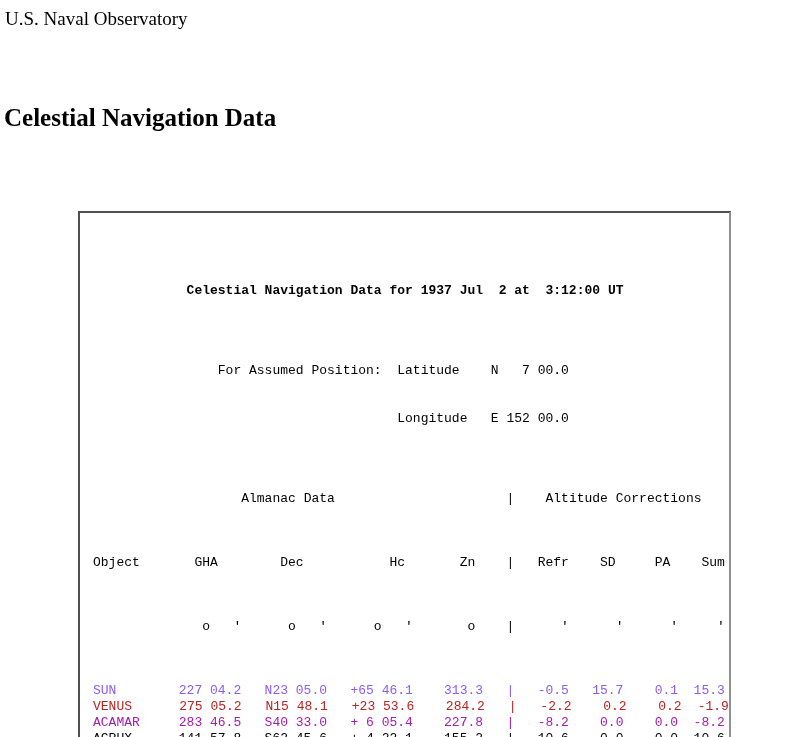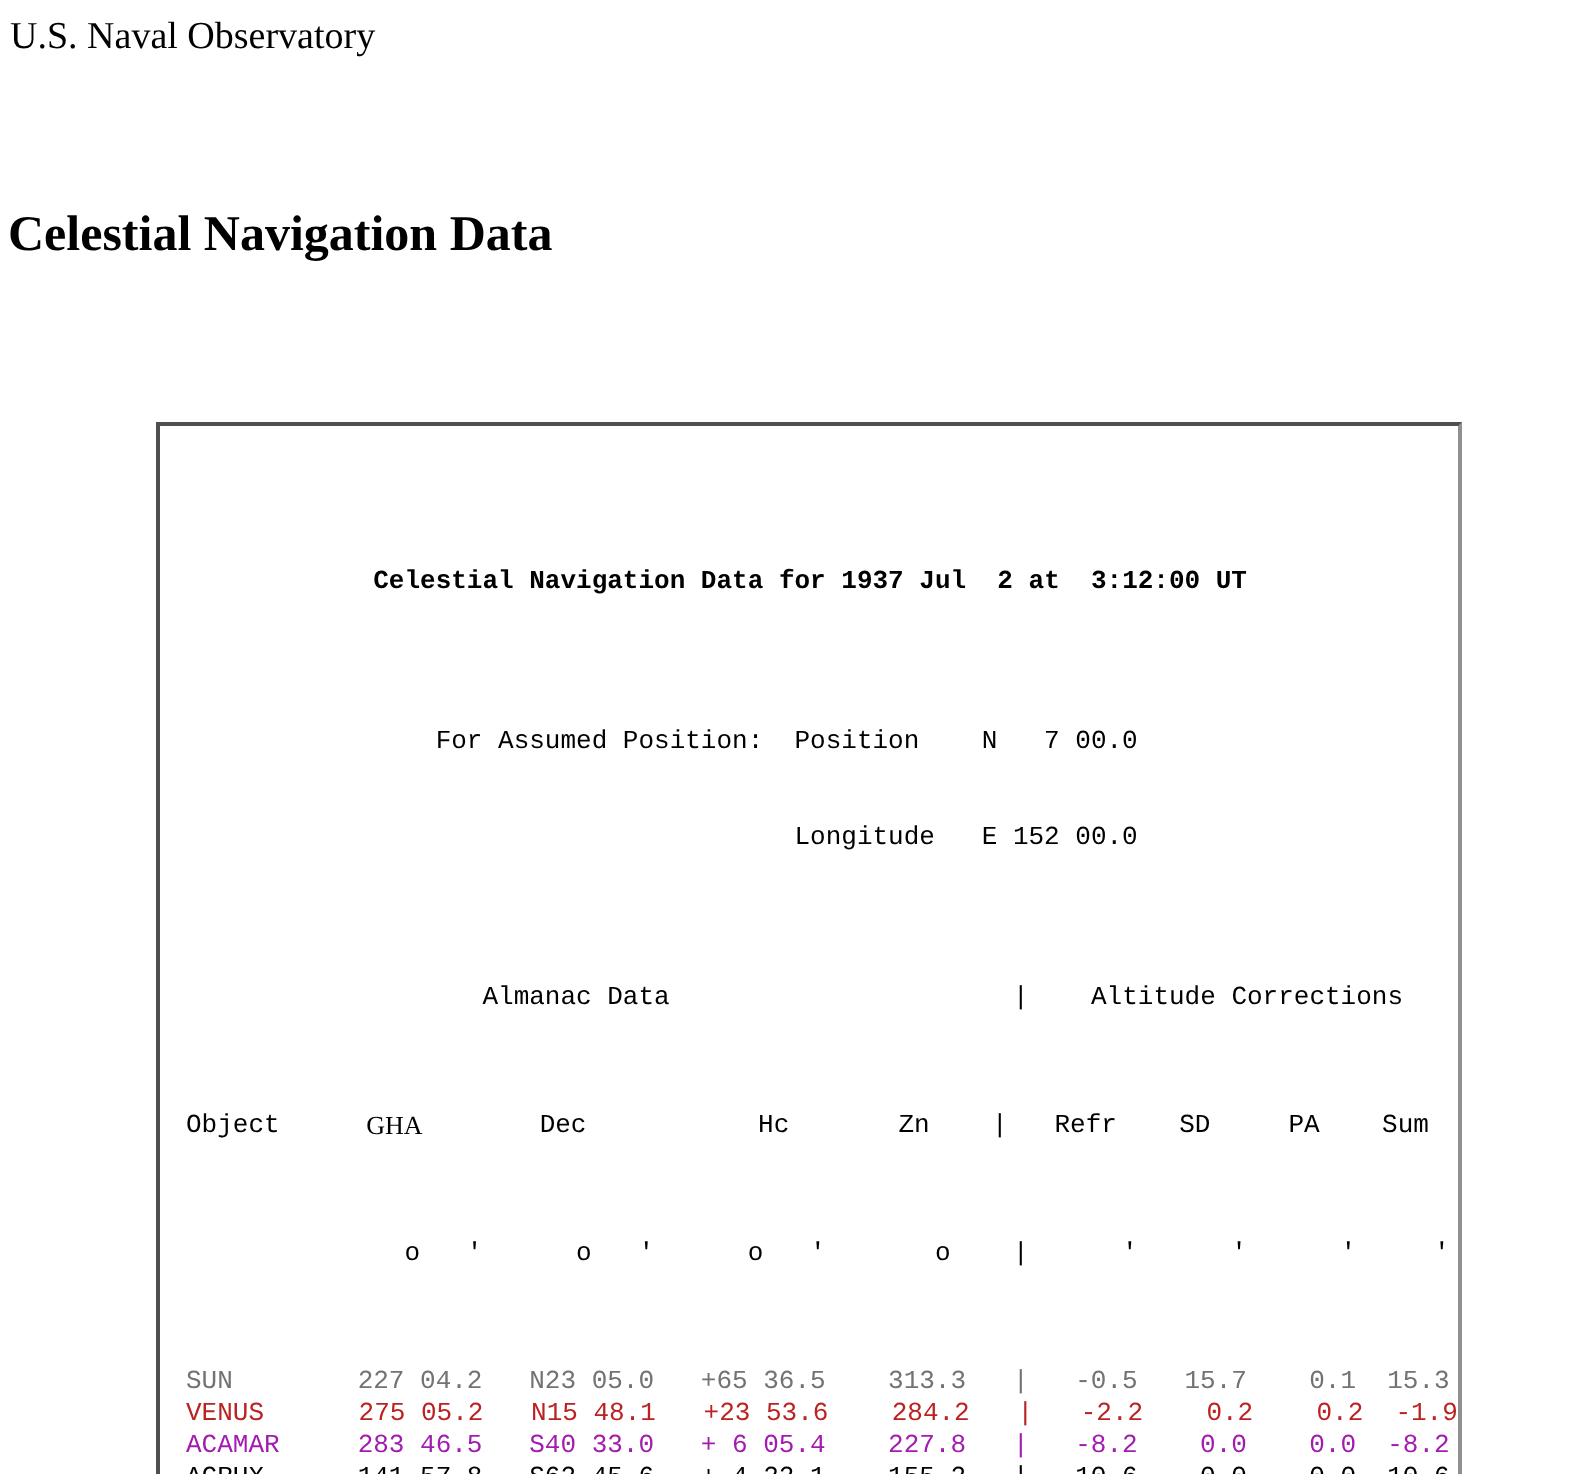--- a/index.html
+++ b/index.html
@@ -37,21 +37,21 @@
   .f-dec  { width: 11ch; text-align: right; }
   .f-hc   { width: 11ch; text-align: right; }
   .f-zn   { width: 9ch;  text-align: right; }
   .f-sep  { width: 4ch;  text-align: right; }
   .f-refr { width: 7ch;  text-align: right; }
   .f-sd   { width: 7ch;  text-align: right; }
   .f-pa   { width: 7ch;  text-align: right; }
   .f-sum  { width: 6ch;  text-align: right; }
 
   
-  .header-row .f-gha { padding-right: 3ch; font-family: Liberation Serif, serif; }
+  .header-row .f-gha { padding-right: 3ch; }
   .header-row .f-dec { padding-right: 3ch; }
   .header-row .f-hc  { padding-right: 1ch; }
   .header-row .f-zn  { padding-right: 1ch; }
   .header-row .f-sd  { padding-right: 1ch; }
   .header-row .f-pa  { padding-right: 1ch; }
   .units-row .f-zn   { padding-right: 1ch; }
 </style>
 </head>
 <body>
 
@@ -63,21 +63,21 @@
 
 <div class="report-box">
   <div class="mono">
 
     <div class="report-title">Celestial Navigation Data for 1937 Jul  2 at  3:12:00 UT</div>
 
     <div class="mline ap-row-1">
       <span class="w16"></span>
       <span>For Assumed Position:</span>
       <span class="w2"></span>
-      <span class="w12">Position</span>
+      <span class="w12">Latitude</span>
       <span>N   7 00.0</span>
     </div>
     <div class="mline">
       <span class="w39"></span>
       <span class="w12">Longitude</span>
       <span>E 152 00.0</span>
     </div>
 
     <div class="mline group-row">
       <span class="w19"></span>
@@ -107,25 +107,25 @@
       <span class="f-dec">o   '</span>
       <span class="f-hc">o   '</span>
       <span class="f-zn">o</span>
       <span class="f-sep">|</span>
       <span class="f-refr">'</span>
       <span class="f-sd">'</span>
       <span class="f-pa">'</span>
       <span class="f-sum">'</span>
     </div>
 
-    <div id="table-rows"><div class="mline data-row" style="color: #737373;">
+    <div id="table-rows"><div class="mline data-row" style="color: #8b5cf6;">
     <span class="f-name">SUN</span>
     <span class="f-gha">227 04.2</span>
     <span class="f-dec">N23 05.0</span>
-    <span class="f-hc">+65 36.5</span>
+    <span class="f-hc">+65 46.1</span>
     <span class="f-zn">313.3</span>
     <span class="f-sep">|</span>
     <span class="f-refr">-0.5</span>
     <span class="f-sd">15.7</span>
     <span class="f-pa">0.1</span>
     <span class="f-sum">15.3</span>
   </div><div class="mline data-row" style="color: rgb(187, 34, 34); justify-content: space-between;">
     <span class="f-name">VENUS</span>
     <span class="f-gha">275 05.2</span>
     <span class="f-dec">N15 48.1</span>

